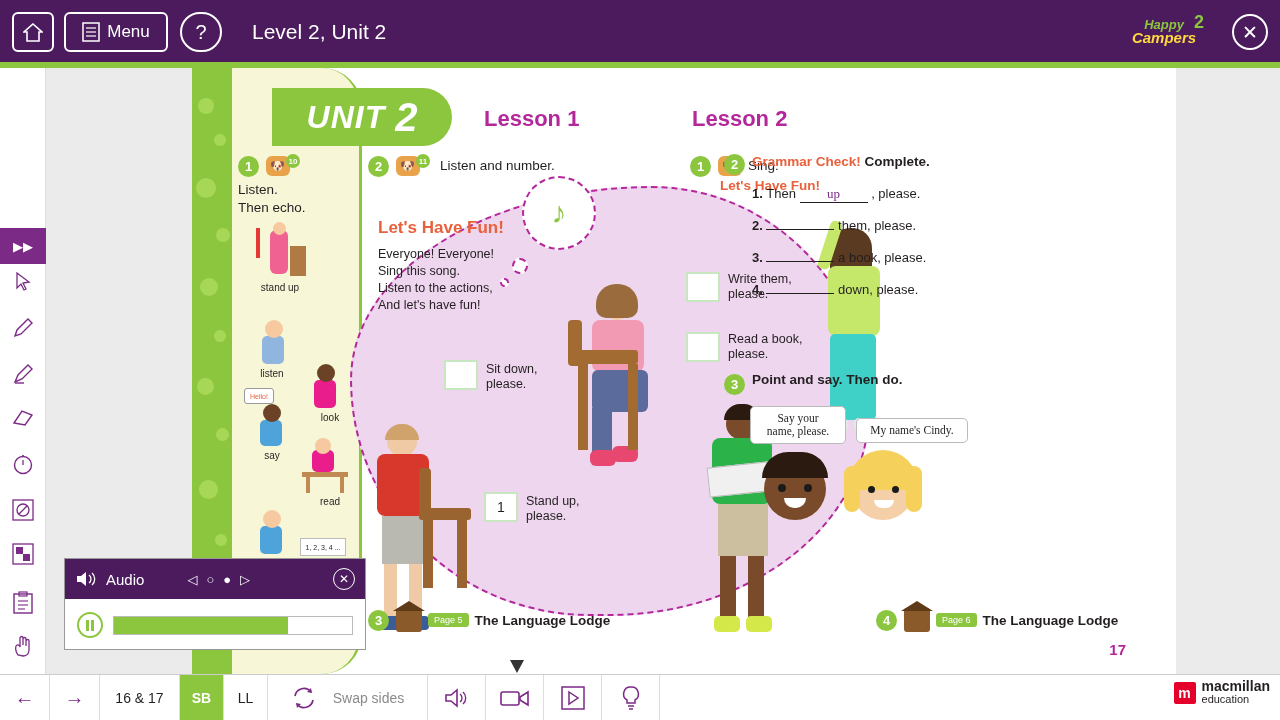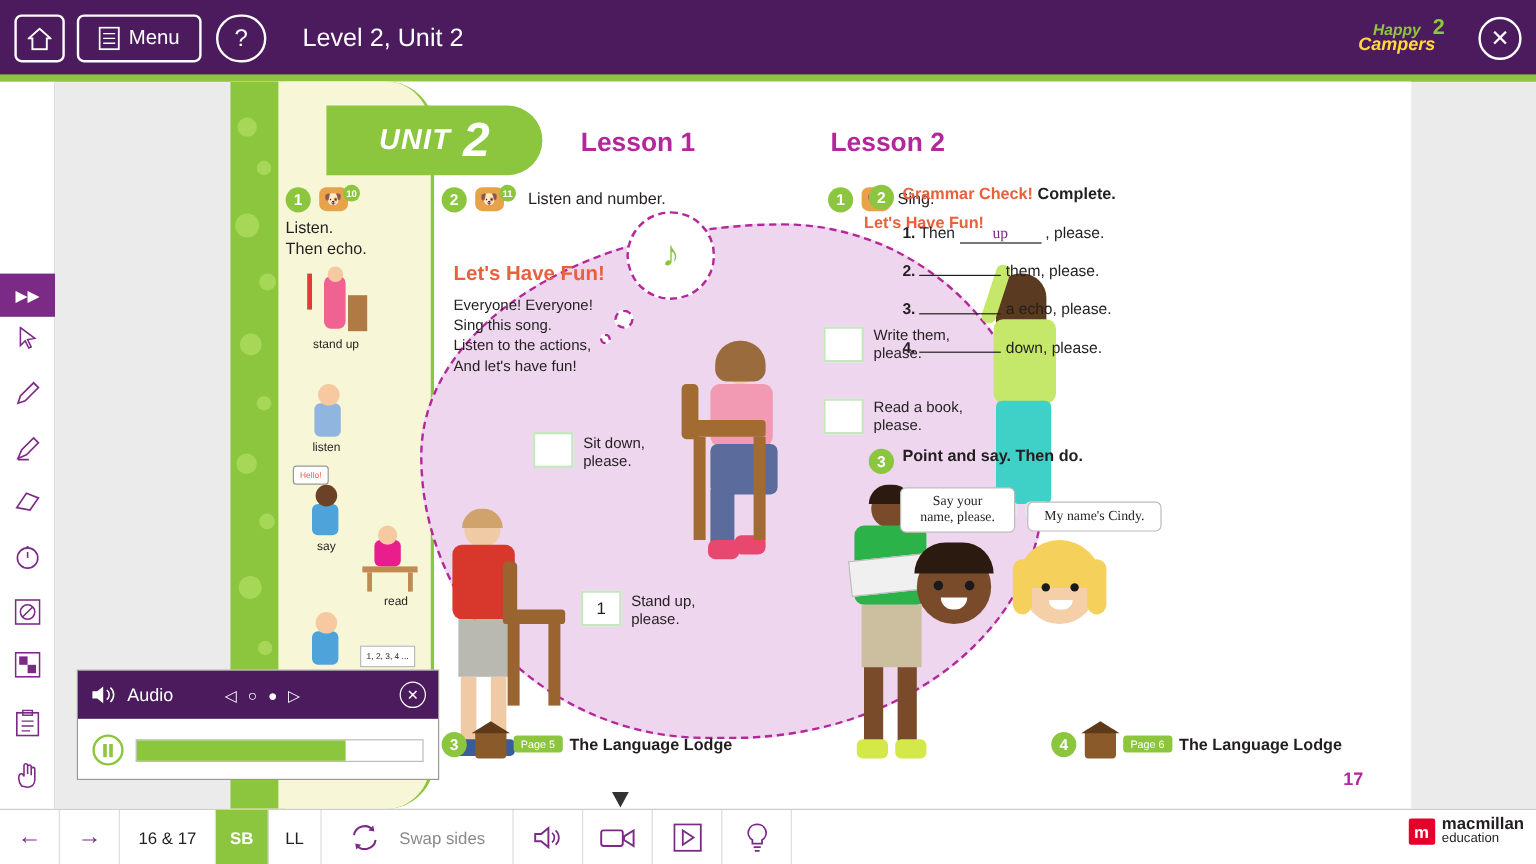--- a/index.html
+++ b/index.html
@@ -81,21 +81,21 @@
   #cream {
     position:absolute; left:40px; top:0; width:130px; height:606px;
     background:#f7f7d8; border-right:3px solid #8cc63f;
     border-radius:0 40px 40px 0;
   }
   #unitbadge {
     position:absolute; left:80px; top:20px; width:180px; height:58px;
     background:#8cc63f; border-radius:0 29px 29px 0;
     display:flex; align-items:center; justify-content:center; gap:10px;
   }
-  #unitbadge .u { color:#ffffff; font-size:24px; font-weight:bold; font-style:italic; letter-spacing:1px;}
+  #unitbadge .u { color:#ffffff; font-size:32px; font-weight:bold; font-style:italic; letter-spacing:1px;}
   #unitbadge .n { color:#ffffff; font-size:40px; font-weight:bold; font-style:italic;}
 
   .lesson-title { position:absolute; color:#b4279b; font-size:22px; font-weight:bold; }
   #lesson1-title { left:292px; top:38px; }
   #lesson2-title { left:500px; top:38px; }
 
   .numcircle {
     position:absolute; width:21px; height:21px; border-radius:50%;
     background:#8cc63f; color:#fff; font-size:13px; font-weight:bold;
     display:flex; align-items:center; justify-content:center;
@@ -153,21 +153,21 @@
     padding:5px 7px; line-height:13px; text-align:center;
   }
   .face { position:absolute; width:62px; height:62px; border-radius:50%; }
 
   .lodge { position:absolute; display:flex; align-items:center; gap:6px; }
   .lodge .house { width:26px; height:24px; background:#8b5a2b; border-radius:3px; position:relative;}
   .lodge .house:before { content:""; position:absolute; left:-3px; top:-7px; width:0; height:0;
     border-left:16px solid transparent; border-right:16px solid transparent; border-bottom:10px solid #5e3a18;}
   .lodge .pg { background:#8cc63f; color:#fff; font-size:9px; padding:2px 6px; border-radius:3px; }
   .lodge .txt { font-size:13.5px; font-weight:bold; color:#231f20; }
-  #pagenum { position:absolute; right:40px; bottom:16px; color:#b4279b; font-size:15px; font-weight:bold; }
+  #pagenum { position:absolute; right:50px; bottom:16px; color:#b4279b; font-size:15px; font-weight:bold; }
 
   
   #audio {
     position:absolute; left:64px; top:558px; width:302px; height:92px;
     background:#ffffff; border:1px solid #999;
   }
   #audio .head { height:40px; background:#4b1b5e; display:flex; align-items:center; padding:0 10px; gap:9px; }
   #audio .head .t { color:#fff; font-size:15px; }
   #audio .ctrls { margin-left:34px; display:flex; align-items:center; gap:9px; color:#fff; font-size:13px;}
   #audio .close { margin-left:auto; width:22px; height:22px; border:1.6px solid #fff; border-radius:11px;
@@ -342,20 +342,25 @@
       <div style="position:absolute;left:25px;top:-4px;width:13px;height:13px;border-radius:50%;background:#f6c9a0;"></div>
       <div style="position:absolute;left:42px;top:20px;width:16px;height:30px;background:#b07a45;"></div>
       <div style="position:absolute;left:8px;top:2px;width:4px;height:30px;background:#e53935;"></div>
       <div class="lbl" style="top:56px;">stand up</div>
     </div>
     <div class="kid" style="left:50px;top:252px;width:60px;height:64px;">
       <div style="position:absolute;left:20px;top:16px;width:22px;height:28px;background:#90b6e0;border-radius:5px;"></div>
       <div style="position:absolute;left:23px;top:0px;width:18px;height:18px;border-radius:50%;background:#f6c9a0;"></div>
       <div class="lbl" style="top:48px;">listen</div>
     </div>
+    <div class="kid" style="left:106px;top:300px;width:64px;height:62px;">
+      <div style="position:absolute;left:16px;top:12px;width:22px;height:28px;background:#e91e8c;border-radius:5px;"></div>
+      <div style="position:absolute;left:19px;top:-4px;width:18px;height:18px;border-radius:50%;background:#6b4226;"></div>
+      <div class="lbl" style="top:44px;">look</div>
+    </div>
     <div class="kid" style="left:50px;top:328px;width:60px;height:68px;">
       <div style="position:absolute;left:2px;top:-8px;width:30px;height:16px;background:#ffffff;border:1px solid #999;border-radius:3px;font-size:7px;text-align:center;color:#e8613c;line-height:15px;">Hello!</div>
       <div style="position:absolute;left:18px;top:24px;width:22px;height:26px;background:#4fa3db;border-radius:5px;"></div>
       <div style="position:absolute;left:21px;top:8px;width:18px;height:18px;border-radius:50%;background:#6b4226;"></div>
       <div class="lbl" style="top:54px;">say</div>
     </div>
     <div class="kid" style="left:106px;top:376px;width:64px;height:70px;">
       <div style="position:absolute;left:14px;top:6px;width:22px;height:22px;background:#e91e8c;border-radius:5px;"></div>
       <div style="position:absolute;left:17px;top:-6px;width:16px;height:16px;border-radius:50%;background:#f6c9a0;"></div>
       <div style="position:absolute;left:4px;top:28px;width:46px;height:5px;background:#c08a52;"></div>
@@ -481,21 +486,21 @@
       <span>, please.</span>
     </div>
     <div class="gcrow" style="left:560px;top:150px;">
       <b>2.</b>
       <span class="gcline"></span>
       <span>them, please.</span>
     </div>
     <div class="gcrow" style="left:560px;top:182px;">
       <b>3.</b>
       <span class="gcline"></span>
-      <span>a echo, please.</span>
+      <span>a book, please.</span>
     </div>
     <div class="gcrow" style="left:560px;top:214px;">
       <b>4.</b>
       <span class="gcline"></span>
       <span>down, please.</span>
     </div>
 
     <div class="numcircle" style="left:532px;top:306px;">3</div>
     <div id="p3-title">Point and say. Then do.</div>
     <div class="speech" style="left:558px;top:338px;width:96px;">

